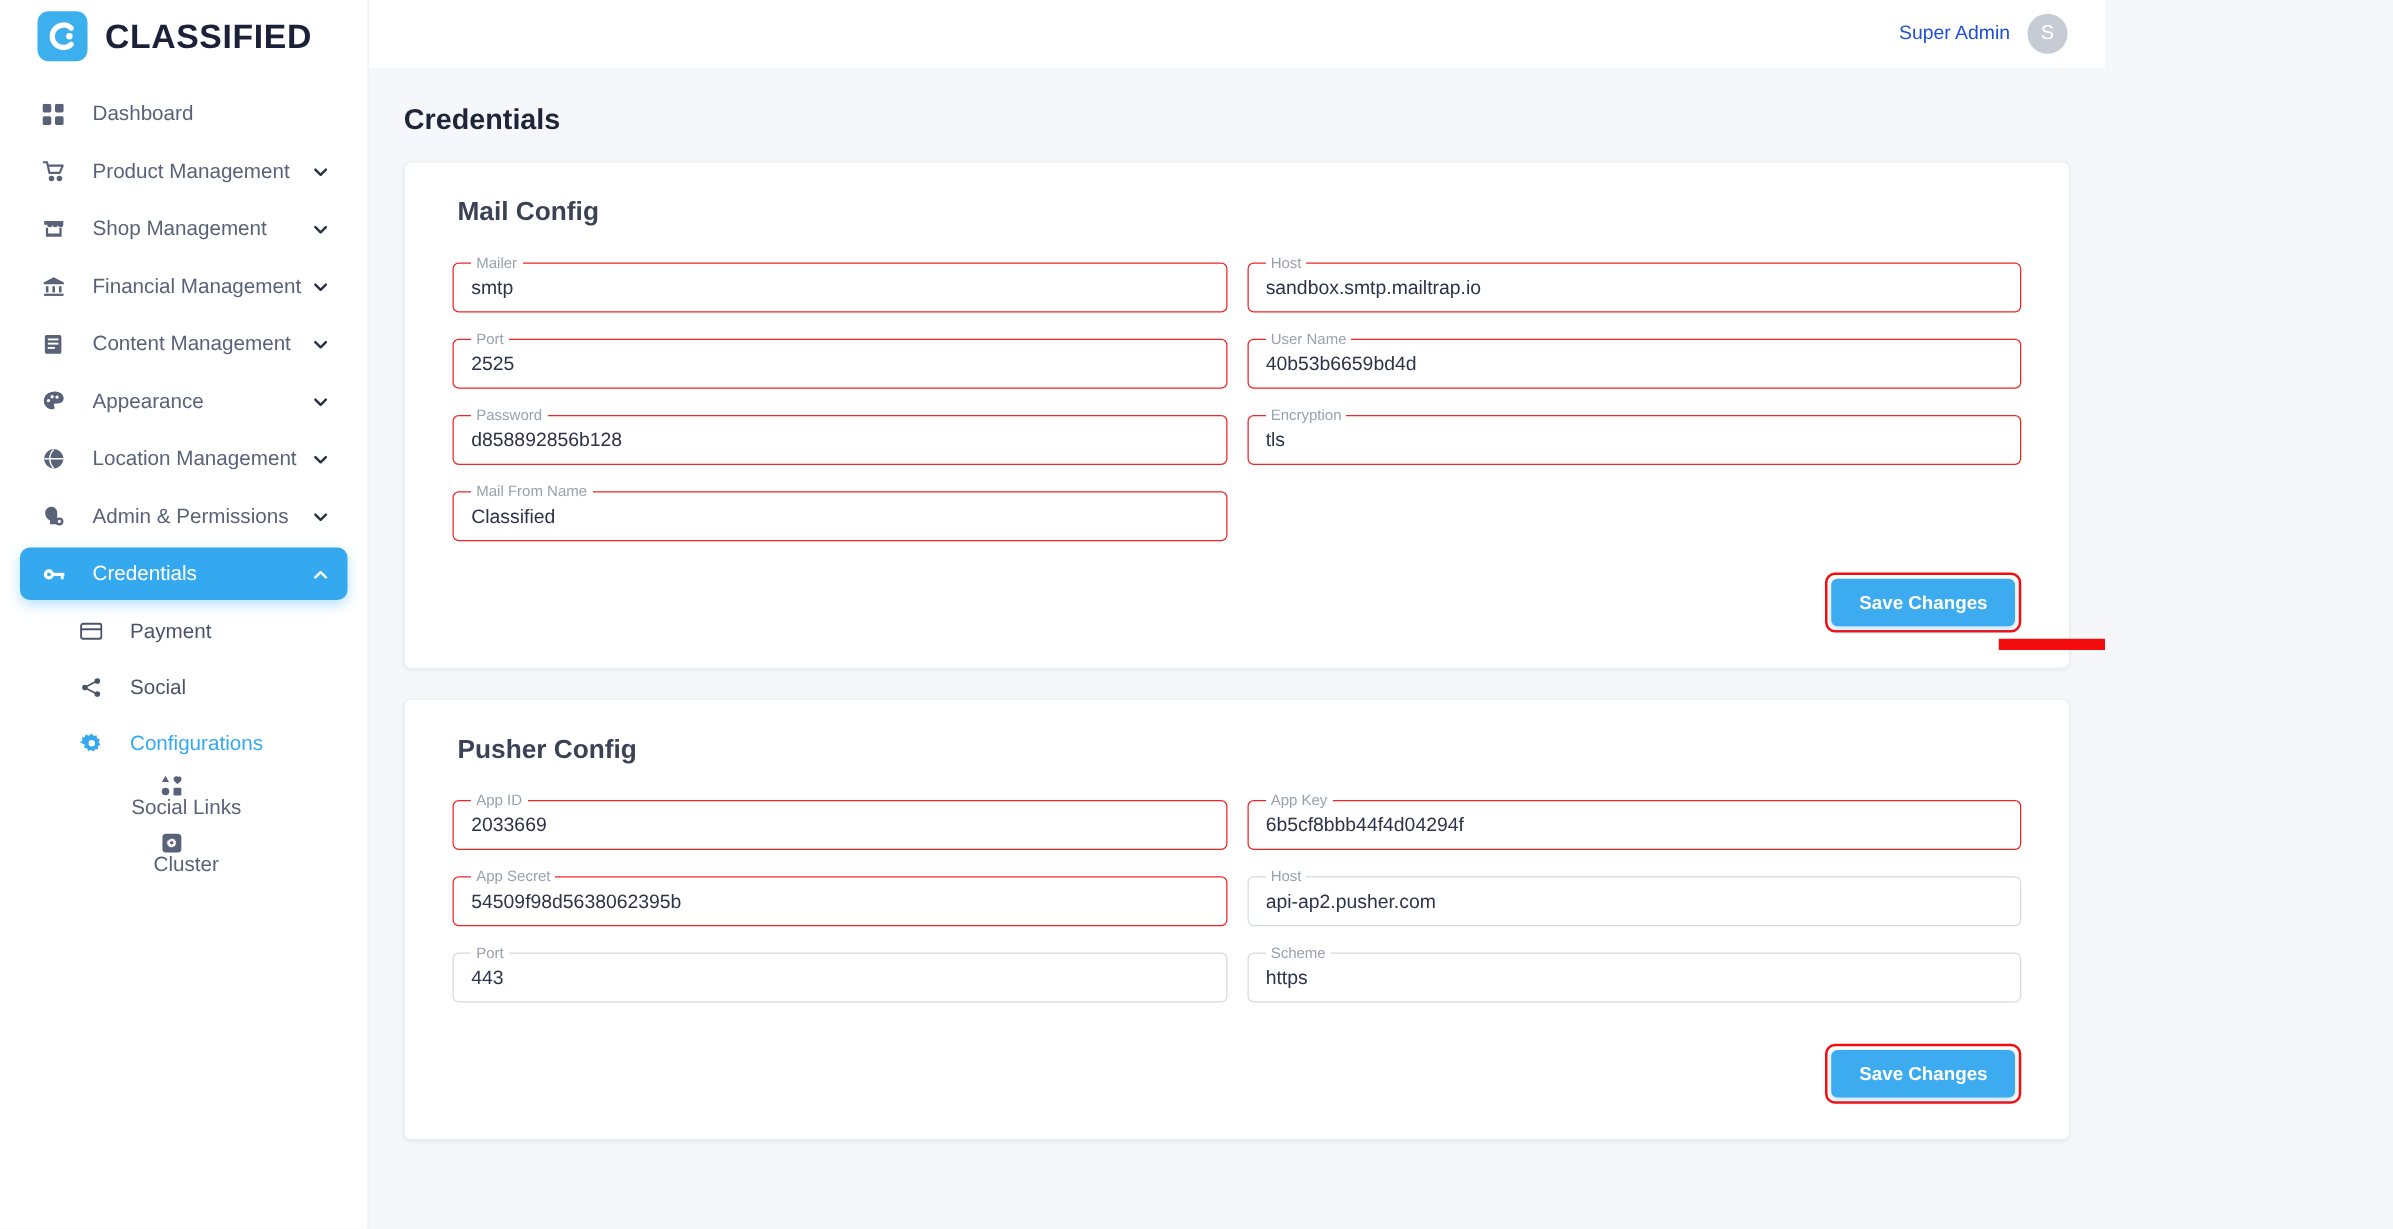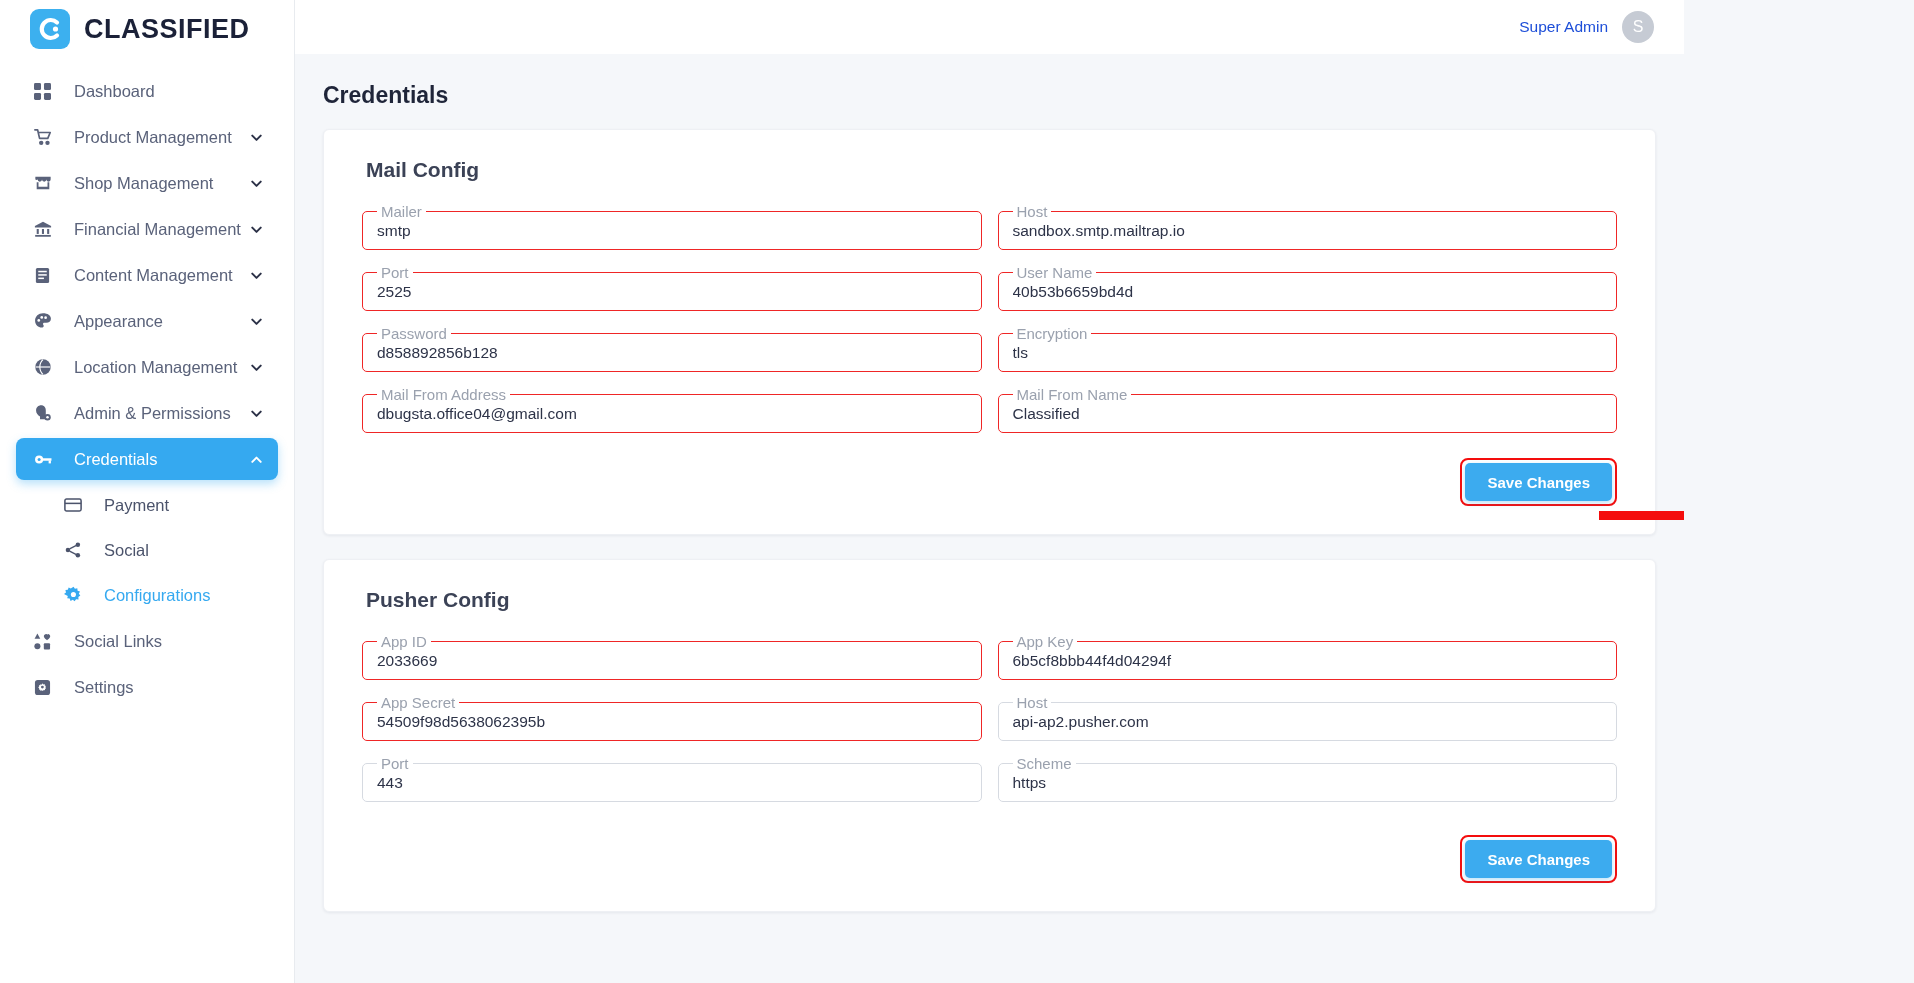--- a/index.html
+++ b/index.html
@@ -89,20 +89,21 @@
   .nav-sub.current .ico { color: #35a9f0; }
   .nav-item2 {
     display: flex;
     align-items: center;
     height: 42px;
     margin: 4px 16px;
     padding: 0 14px 0 18px;
     font-size: 16.5px;
     color: #5a627a;
     cursor: pointer;
+    flex-direction: column;
   }
   .nav-item2 .ico {
     width: 26px; min-width: 26px;
     display: flex; align-items: center;
     margin-right: 14px;
     color: #5a627a;
   }
 
   
   .main {
@@ -168,21 +169,21 @@
   .field fieldset {
     border: 1px solid #d6dae1;
     border-radius: 5px;
     height: 46px;
     padding: 0 12px;
     margin: 0;
     display: flex;
     align-items: center;
   }
   .field legend {
-    font-size: 15px;
+    font-size: 12px;
     color: #9aa1ae;
     padding: 0 4px;
     margin-left: 2px;
     line-height: 1;
     margin-top: 47px;
   }
   .field input {
     position: absolute;
     left: 1px; right: 1px;
     top: 8px;
@@ -457,21 +458,21 @@
       </div>
 
       <div class="nav-item2">
         <span class="ico">
           <svg width="17" height="17" viewBox="0 0 18 18" fill="currentColor">
             <rect x="1" y="1" width="16" height="16" rx="3"></rect>
             <path d="M9 4.6l.9 1.1 1.4-.3.1 1.4 1.3.6-.7 1.2.8 1.1-1.2.8.1 1.4-1.4-.2-.9 1.1-1.1-.8-1.3.6-.4-1.3-1.4-.3.3-1.3-1.1-.9 1.1-.8-.3-1.4 1.4.1.5-1.3 1.2.6z" fill="#fff"></path>
             <circle cx="8.9" cy="8.6" r="1.5"></circle>
           </svg>
         </span>
-        <span>Settings</span>
+        <span>Cluster</span>
       </div>
 
     </nav>
   </aside>
 
   <section class="main">
 
     <header class="topbar">
       <span class="user-name">Super Admin</span>
       <span class="avatar">S</span>
@@ -521,26 +522,20 @@
             <input type="text" value="d858892856b128" style="">
           </div>
 
           <div class="field invalid">
             <fieldset>
                 <legend>Encryption</legend>
               </fieldset>
             <input type="text" value="tls" style="">
           </div>
 
-          <div class="field invalid">
-            <fieldset>
-                <legend>Mail From Address</legend>
-              </fieldset>
-            <input type="text" value="dbugsta.office04@gmail.com" style="">
-          </div>
 
           <div class="field invalid">
             <fieldset>
                 <legend>Mail From Name</legend>
               </fieldset>
             <input type="text" value="Classified" style="">
           </div>
 
         </div>
 

